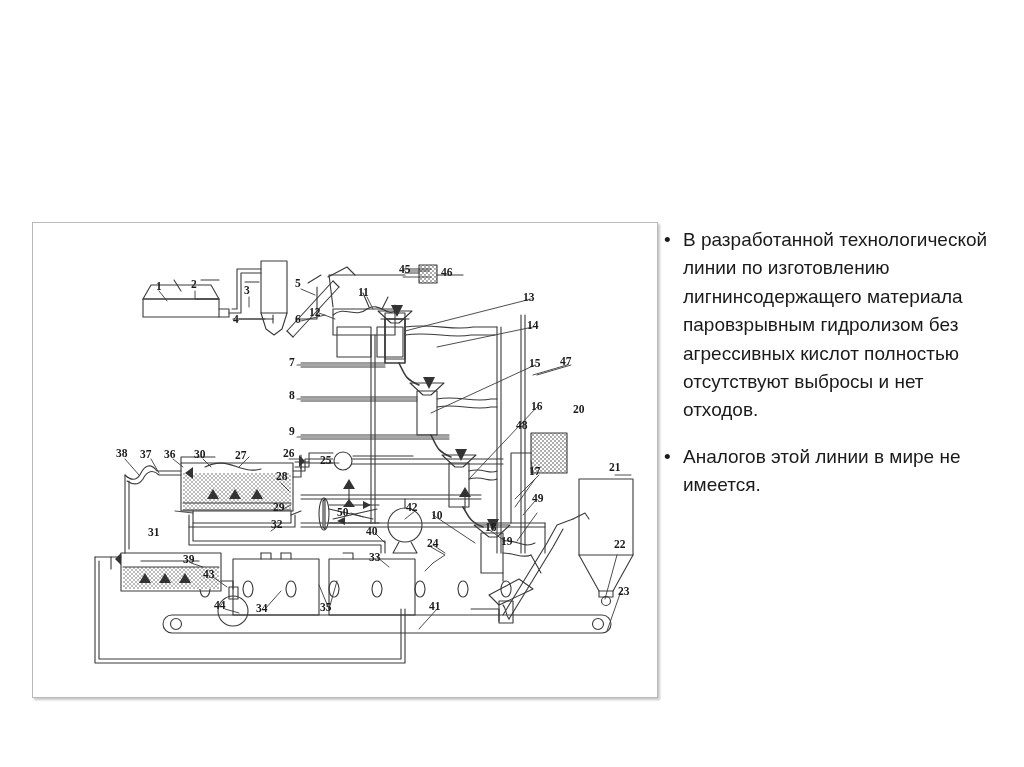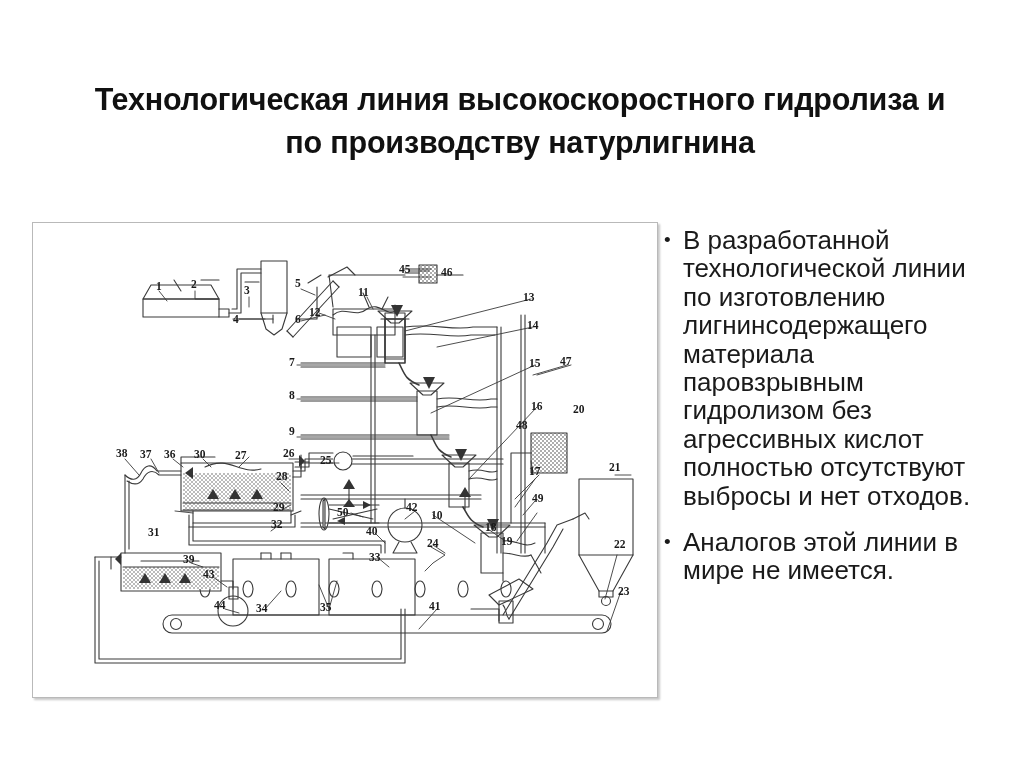--- a/index.html
+++ b/index.html
@@ -50,32 +50,31 @@
   .bullet .dot{
     flex:0 0 auto;
     width:19px;
     font-size:19px;
     line-height:28.4px;
     color:#1a1a1a;
     text-align:left;
   }
   .bullet .btxt{
     flex:1 1 auto;
-    font-size:26px;
+    font-size:19px;
     line-height:28.4px;
     color:#1a1a1a;
     word-spacing:0px;
   }
 </style>
 </head>
 <body>
 
 <div class="slide">
 
-  <div class="title">Технологическая линия высокоскоростного гидролиза и по производству натурлигнина</div>
 
   <div class="diagram-frame">
     <svg width="624" height="474" viewBox="0 0 624 474" xmlns="http://www.w3.org/2000/svg">
       <defs>
         <pattern id="stipple" width="4" height="4" patternUnits="userSpaceOnUse">
           <rect width="4" height="4" fill="#ffffff"></rect>
           <circle cx="1" cy="1" r="0.75" fill="#555"></circle>
           <circle cx="3" cy="3" r="0.75" fill="#555"></circle>
         </pattern>
         <pattern id="cross" width="4" height="4" patternUnits="userSpaceOnUse">

